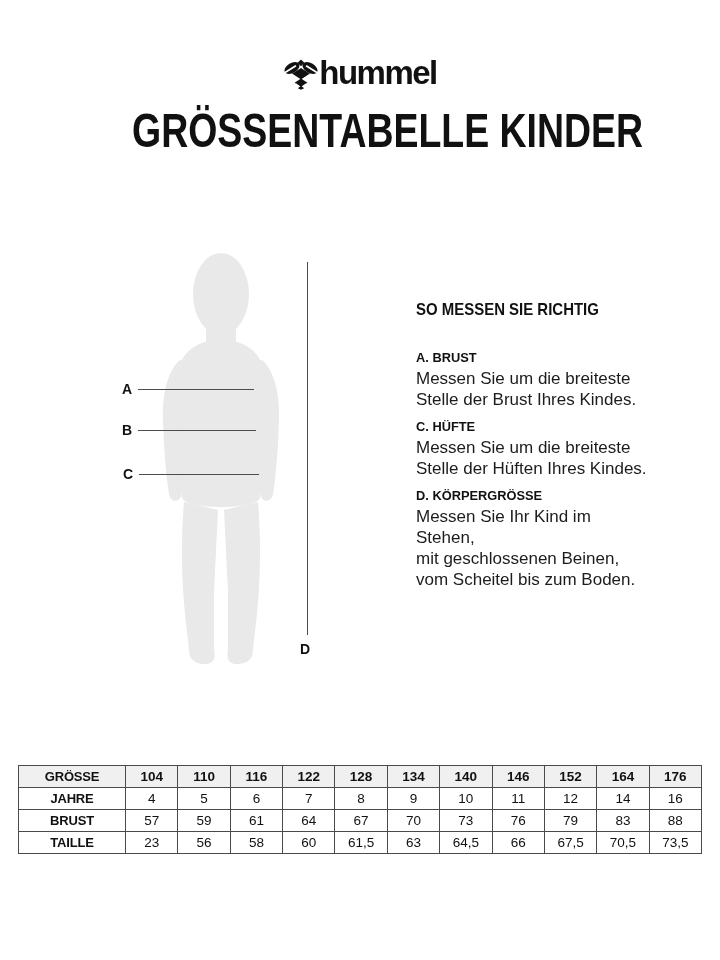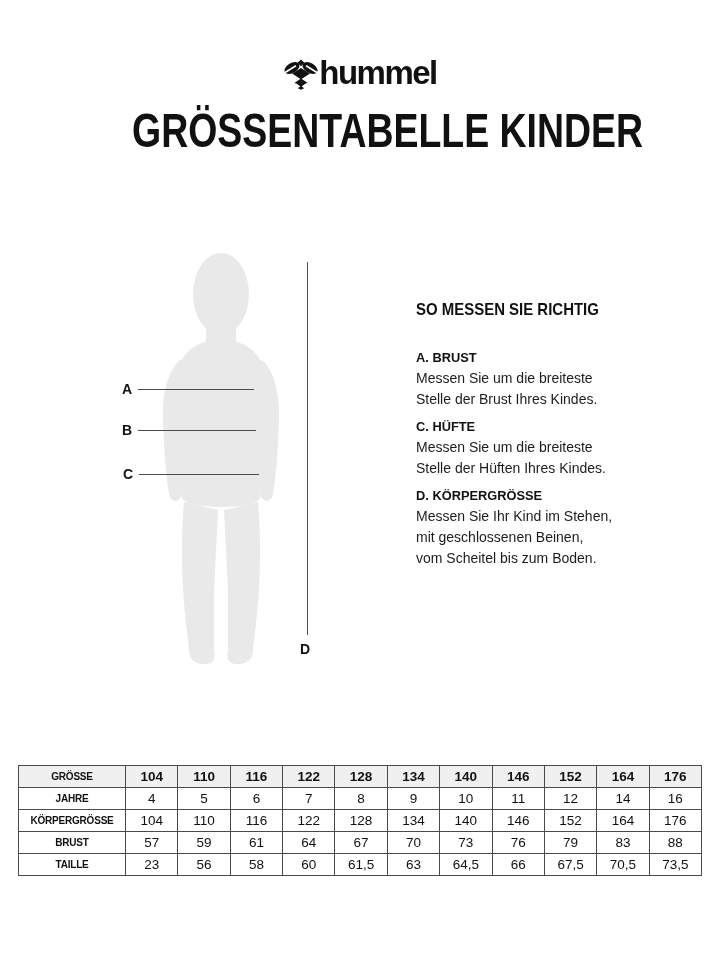--- a/index.html
+++ b/index.html
@@ -27,26 +27,26 @@
   .label-b{left:122px;top:422px;}
   .label-c{left:123px;top:466px;}
   .label-d{left:300px;top:641px;}
   
   .instructions{position:absolute;left:416px;top:300px;width:235px;}
   .inst-heading{font-size:17px;font-weight:700;line-height:20px;white-space:nowrap;
                 transform:scaleX(0.88);transform-origin:left;margin-bottom:28px;}
   .section{margin-bottom:7px;}
   .sec-title{font-size:13.5px;font-weight:700;line-height:20px;white-space:nowrap;
              transform:scaleX(0.95);transform-origin:left;}
-  .sec-line{font-size:14px;line-height:21px;color:#1c1c1c;}
+  .sec-line{font-size:17px;line-height:21px;color:#1c1c1c;}
   
   .size-table{position:absolute;left:18px;top:765px;width:684px;border-collapse:collapse;table-layout:fixed;}
   .size-table td{border:1px solid #4a4a4a;height:21px;text-align:center;vertical-align:middle;
                  font-size:13.5px;padding:0;color:#111;}
-  .size-table .label-cell{font-weight:700;font-size:10px;width:106px;letter-spacing:-0.2px;}
+  .size-table .label-cell{font-weight:700;font-size:13px;width:106px;letter-spacing:-0.2px;}
   .size-table .head-row td{background:#f0f0f0;font-weight:700;}
 </style>
 </head>
 <body>
 
 <div class="page">
 
   <div class="logo-row">
     <svg class="bee-icon" viewBox="0 0 48 42" aria-hidden="true">
       <g fill="#111">
@@ -140,34 +140,20 @@
           <td class="value-cell">7</td>
           <td class="value-cell">8</td>
           <td class="value-cell">9</td>
           <td class="value-cell">10</td>
           <td class="value-cell">11</td>
           <td class="value-cell">12</td>
           <td class="value-cell">14</td>
           <td class="value-cell">16</td>
         </tr>
         <tr>
-          <td class="label-cell">KÖRPERGRÖSSE</td>
-          <td class="value-cell">104</td>
-          <td class="value-cell">110</td>
-          <td class="value-cell">116</td>
-          <td class="value-cell">122</td>
-          <td class="value-cell">128</td>
-          <td class="value-cell">134</td>
-          <td class="value-cell">140</td>
-          <td class="value-cell">146</td>
-          <td class="value-cell">152</td>
-          <td class="value-cell">164</td>
-          <td class="value-cell">176</td>
-        </tr>
-        <tr>
           <td class="label-cell">BRUST</td>
           <td class="value-cell">57</td>
           <td class="value-cell">59</td>
           <td class="value-cell">61</td>
           <td class="value-cell">64</td>
           <td class="value-cell">67</td>
           <td class="value-cell">70</td>
           <td class="value-cell">73</td>
           <td class="value-cell">76</td>
           <td class="value-cell">79</td>

